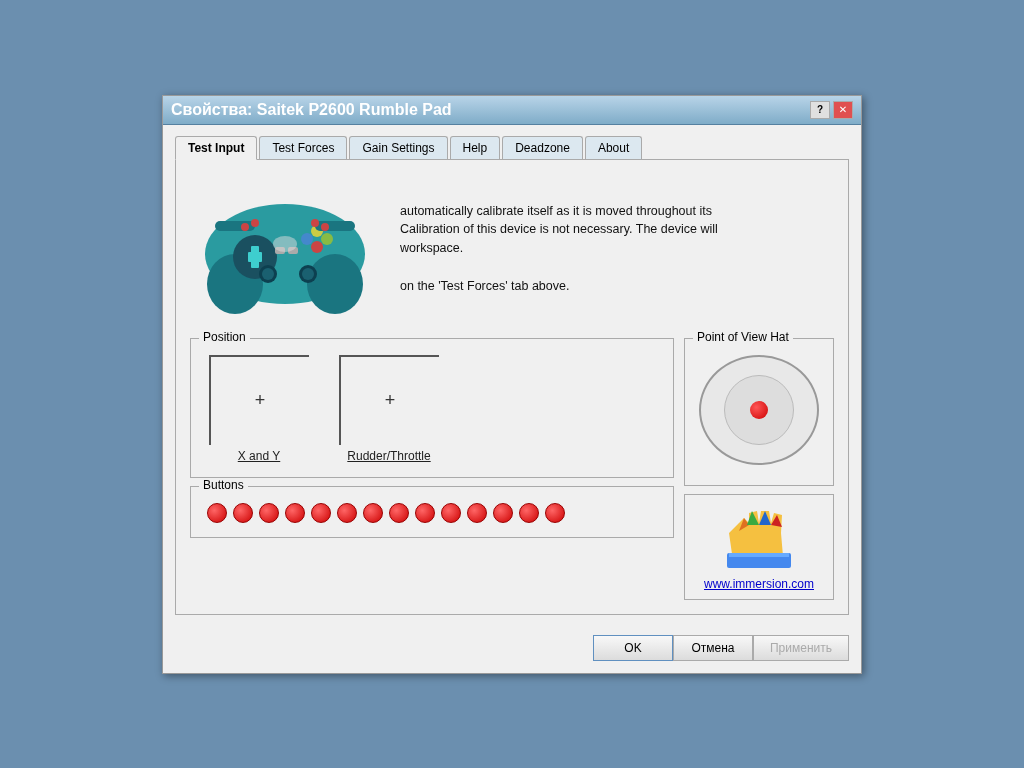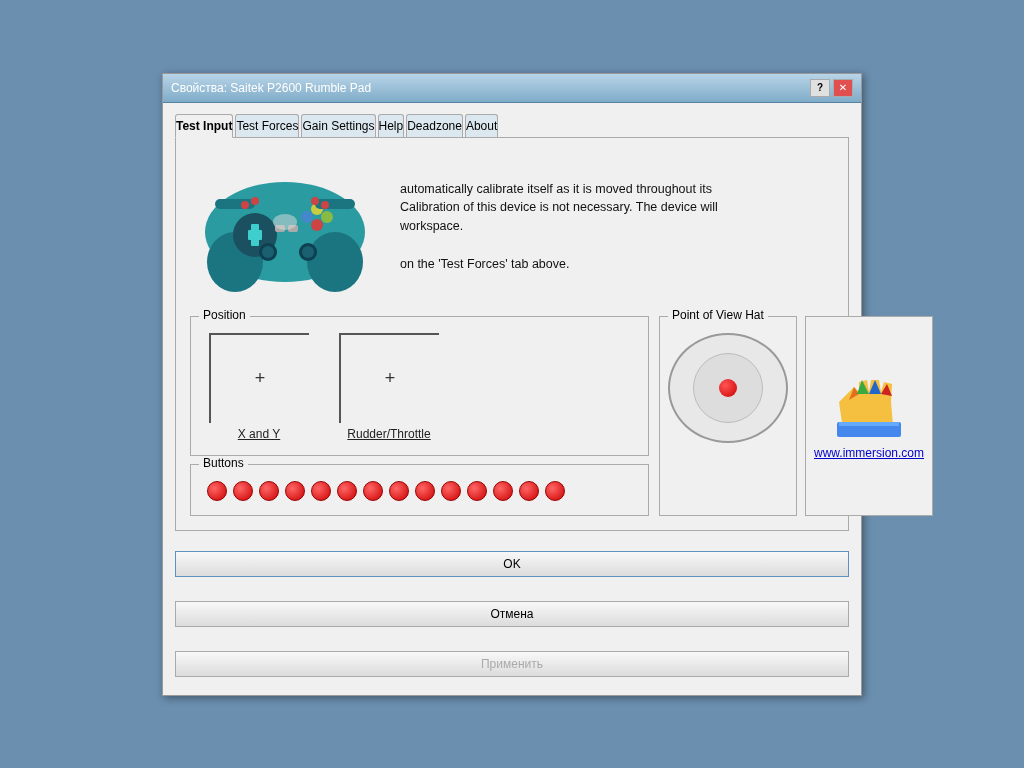--- a/index.html
+++ b/index.html
@@ -22,22 +22,22 @@
     .title-bar {
       background: linear-gradient(to bottom, #b8d4e8, #7facc8);
       padding: 5px 8px;
       display: flex;
       align-items: center;
       justify-content: space-between;
       border-bottom: 1px solid #5580a0;
     }
     .title-bar-text {
       color: #fff;
-      font-weight: normal;
-      font-size: 12px;
+      font-weight: bold;
+      font-size: 16px;
     }
     .title-bar-buttons {
       display: flex;
       gap: 3px;
     }
     .tb-btn {
       width: 20px;
       height: 18px;
       border: 1px solid #aaa;
       background: #e0e0e0;
@@ -59,21 +59,21 @@
       background: #f0f0f0;
     }
     
     .tabs {
       display: flex;
       gap: 2px;
       margin-bottom: 0;
       align-items: flex-end;
     }
     .tab {
-      padding: 4px 0;
+      padding: 4px 12px;
       border: 1px solid #aaa;
       border-bottom: none;
       background: #dce8f0;
       cursor: pointer;
       font-size: 12px;
       color: #000;
       border-radius: 3px 3px 0 0;
     }
     .tab.active {
       background: #f0f0f0;
@@ -120,23 +120,23 @@
       gap: 10px;
       justify-content: center;
     }
     .left-col {
       flex: 1;
       display: flex;
       flex-direction: column;
       gap: 8px;
     }
     .right-col {
-      width: 175px;
-      display: flex;
-      flex-direction: row;
+      width: 150px;
+      display: flex;
+      flex-direction: column;
       gap: 8px;
     }
     
     .field-box {
       border: 1px solid #aaa;
       padding: 6px 8px 10px 8px;
       position: relative;
       background: #f0f0f0;
     }
     .field-box-legend {
@@ -243,23 +243,22 @@
     .immersion-link {
       color: #0000cc;
       text-decoration: underline;
       font-size: 12px;
       cursor: pointer;
     }
     
     .footer {
       display: flex;
       justify-content: flex-end;
-      gap: 24px;
-      padding: 10px 12px 18px;
-      flex-direction: column;
+      gap: 0;
+      padding: 10px 12px 12px;
     }
     .footer-btn {
       min-width: 80px;
       padding: 5px 16px;
       border: 1px solid #aaa;
       background: linear-gradient(to bottom, #f8f8f8, #dcdcdc);
       cursor: pointer;
       font-size: 12px;
     }
     .footer-btn.ok {

